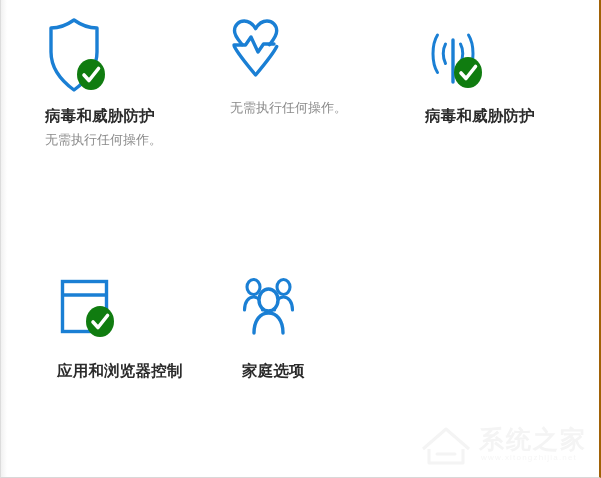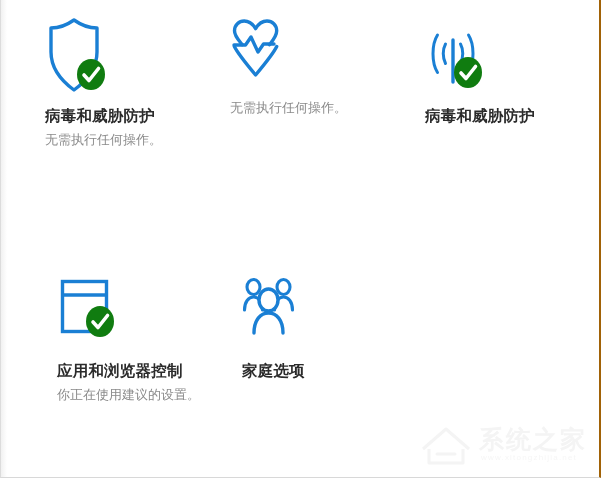--- a/index.html
+++ b/index.html
@@ -168,21 +168,20 @@
           <line x1="5.5" y1="22" x2="49.5" y2="22" stroke="#1a7fd4" stroke-width="3.4"></line>
         </svg>
         <span class="badge" style="left:28px; top:32px;">
           <svg width="30" height="33" viewBox="0 0 30 33" xmlns="http://www.w3.org/2000/svg">
             <ellipse cx="15" cy="16.5" rx="14" ry="15.5" fill="#107c10"></ellipse>
             <path d="M8 17 L13 22.5 L22.5 10.5" stroke="#ffffff" stroke-width="3.6" fill="none" stroke-linecap="round" stroke-linejoin="round"></path>
           </svg>
         </span>
       </div>
       <div class="card-title">应用和浏览器控制</div>
-      <div class="card-desc">你正在使用建议的设置。</div>
     </div>
 
     <div class="card card-r1 card-c1">
       <div class="icon-wrap">
         <svg width="62" height="76" viewBox="0 0 62 76" fill="none" xmlns="http://www.w3.org/2000/svg">
 
           <ellipse cx="11.5" cy="14" rx="6.5" ry="7.5" stroke="#1a7fd4" stroke-width="3.1" fill="none"></ellipse>
           <path d="M2.5 37 C2.5 29 6.5 24 11.5 24 C16.5 24 20.5 29 20.5 37" stroke="#1a7fd4" stroke-width="3.1" fill="none" stroke-linecap="round"></path>
 
           <ellipse cx="41.5" cy="14" rx="6.5" ry="7.5" stroke="#1a7fd4" stroke-width="3.1" fill="none"></ellipse>

